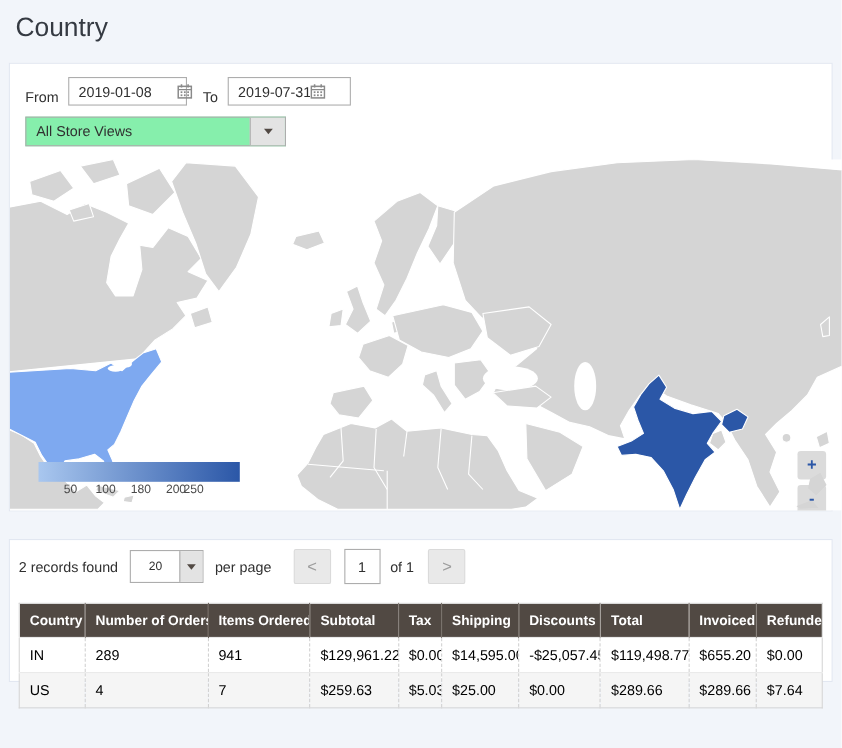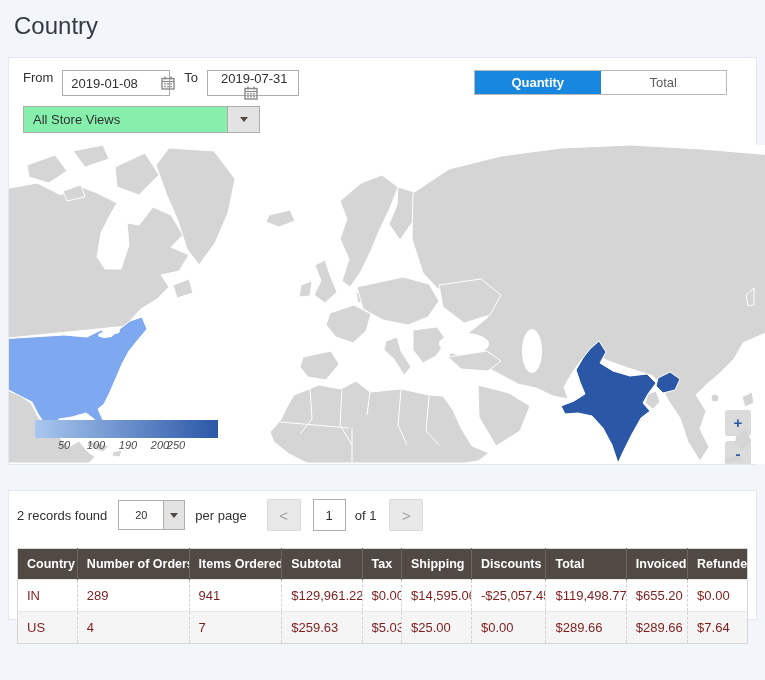--- a/index.html
+++ b/index.html
@@ -9,29 +9,29 @@
     background:#f2f5fa; color:#333;
     font-family:"Liberation Sans", sans-serif;
   }
   .page-header { height:57px; padding:12px 0 0 14px; }
   .page-header h1 { margin:0; font-size:24px; font-weight:400; color:#353a42; }
 
   .panel { margin:0 8px; background:#fff; border:1px solid #e2e7f1; }
   #panel-report { height:408px; position:relative; }
 
   
-  .filters { position:absolute; top:12px; left:14px; right:29px; height:26px;
-             display:flex; align-items:flex-start; }
+  .filters { position:absolute; top:12px; left:14px; right:13px; height:26px;
+             display:flex; align-items:flex-end; }
   .flabel { font-size:13px; color:#303030; margin-right:9px; }
   .date-field { display:flex; align-items:center; border:1px solid #adadad;
                 height:26px; background:#fff; padding:0 6px 0 2px; }
   .date-field input { border:0; outline:none; width:76px; font-size:13px;
                       color:#303030; font-family:"Liberation Sans",sans-serif; padding:0 0 0 6px; }
   .date-field.from { width:108px; margin-right:14px;gap:20px; }
-  .date-field.to   { width:92px;flex-direction:column;  }
+  .date-field.to   { width:112px;  }
   .date-field.to input { width:72px; }
   .cal { flex:0 0 auto; }
 
   .toggle { margin-left:auto; display:flex; width:253px; height:25px; border:1px solid #b9b9b9; }
   .toggle .tab { flex:1; display:flex; align-items:center; justify-content:center;
                  font-size:13px; cursor:pointer; }
   .tab.active   { background:#1787e0; color:#fff; font-weight:bold; }
   .tab.inactive { background:#fff; color:#5c5c5c; }
 
   .store-select { position:absolute; top:48px; left:14px; width:237px; height:27px;
@@ -43,21 +43,21 @@
   .caret { width:0; height:0; border-left:4px solid transparent;
            border-right:4px solid transparent; border-top:5px solid #514943; }
 
   
   .map-wrap { position:absolute; left:0; top:87px; width:763px; height:319px;
               overflow:hidden; background:#fff; }
   .map-wrap svg { position:absolute; left:0; top:0; }
   .legend { position:absolute; left:26px; top:275px; width:183px; height:34px; }
   .legend-bar { height:18px; background:linear-gradient(to right,#a9c7ef,#2b57a7); }
   .legend span { position:absolute; top:19px; transform:translateX(-50%);
-                 font-size:11px; color:#4a4a4a;font-style:italic; }
+                 font-size:11px; color:#4a4a4a; }
   .map-zoom-btn { position:absolute; right:21px; width:26px; height:26px;
                   background:rgba(213,213,213,.85); border-radius:3px; color:#2b57a7;
                   font-size:15px; font-weight:bold; text-align:center; line-height:25px;
                   cursor:pointer; }
   #zoom-in  { top:265px; }
   #zoom-out { top:296px; }
 
   
   #panel-results { margin-top:25px; height:130px; padding:8px; }
   .pager-row { display:flex; align-items:center; font-size:13px; color:#303030; height:32px; }
@@ -76,21 +76,21 @@
                 font-size:13px; color:#303030; margin:0 9px 0 12px;
                 font-family:"Liberation Sans",sans-serif; }
   .of-label { margin-right:13px; }
 
   table.report { width:100%; border-collapse:collapse; margin-top:17px;
                  border:1px solid #d6d6d6; table-layout:fixed; }
   table.report th { background:#514943; color:#fff; font-size:12.5px; font-weight:bold;
                     text-align:left; padding:8px 9px; border-left:1px solid #6b635c;
                     white-space:nowrap; overflow:hidden; }
   table.report th:first-child { border-left:none; }
-  table.report td { font-size:13px; color:#7f1d1d; padding:8px 9px;
+  table.report td { font-size:13px; color:#000000; padding:8px 9px;
                     border-left:1px dashed #d2d2d2; border-top:1px solid #e8e8e8;
                     white-space:nowrap; overflow:hidden; }
   table.report td:first-child { border-left:none; }
   table.report tr.alt td { background:#f5f5f5; }
 </style>
 </head>
 <body>
 
 <div class="page-header">
   <h1>Country</h1>
@@ -125,24 +125,20 @@
         <line x1="1" y1="5.5" x2="13" y2="5.5" stroke="#8a8a8a" stroke-width="1.2"></line>
         <rect x="3.2" y="7" width="1.6" height="1.6" fill="#8a8a8a"></rect>
           <rect x="6.2" y="7" width="1.6" height="1.6" fill="#8a8a8a"></rect>
           <rect x="9.2" y="7" width="1.6" height="1.6" fill="#8a8a8a"></rect>
         <rect x="3.2" y="9.8" width="1.6" height="1.6" fill="#8a8a8a"></rect>
           <rect x="6.2" y="9.8" width="1.6" height="1.6" fill="#8a8a8a"></rect>
           <rect x="9.2" y="9.8" width="1.6" height="1.6" fill="#8a8a8a"></rect>
       </svg>
     </span>
 
-    <div class="toggle">
-      <div class="tab active">Quantity</div>
-      <div class="tab inactive">Total</div>
-    </div>
   </div>
 
   <div class="store-select">
     <span class="val">All Store Views</span>
     <span class="arrow-box">
       <span class="caret"></span>
     </span>
   </div>
 
   <div class="map-wrap">
@@ -212,21 +208,21 @@
 
         <path fill="#2b57a7" d="M581,204 L590,196 L597,207 L591,218 L604,226 L621,231 L638,229 L647,238 L639,249 L634,258 L641,266 L632,273 L623,289 L615,305 L609,318 L603,300 L594,283 L583,271 L569,268 L556,269 L552,261 L565,256 L576,249 L571,237 L567,225 L574,213 Z"></path>
         <path fill="#2b57a7" d="M649,233 L661,227 L671,234 L666,245 L654,248 L647,241 Z"></path>
       </g>
     </svg>
 
     <div class="legend">
       <div class="legend-bar"></div>
       <span style="left:29px">50</span>
       <span style="left:61px">100</span>
-      <span style="left:93px">190</span>
+      <span style="left:93px">180</span>
       <span style="left:125px">200</span>
       <span style="left:141px">250</span>
     </div>
 
     <div class="map-zoom-btn" id="zoom-in">+</div>
     <div class="map-zoom-btn" id="zoom-out">-</div>
   </div>
 </div>
 
 <div class="panel" id="panel-results">

